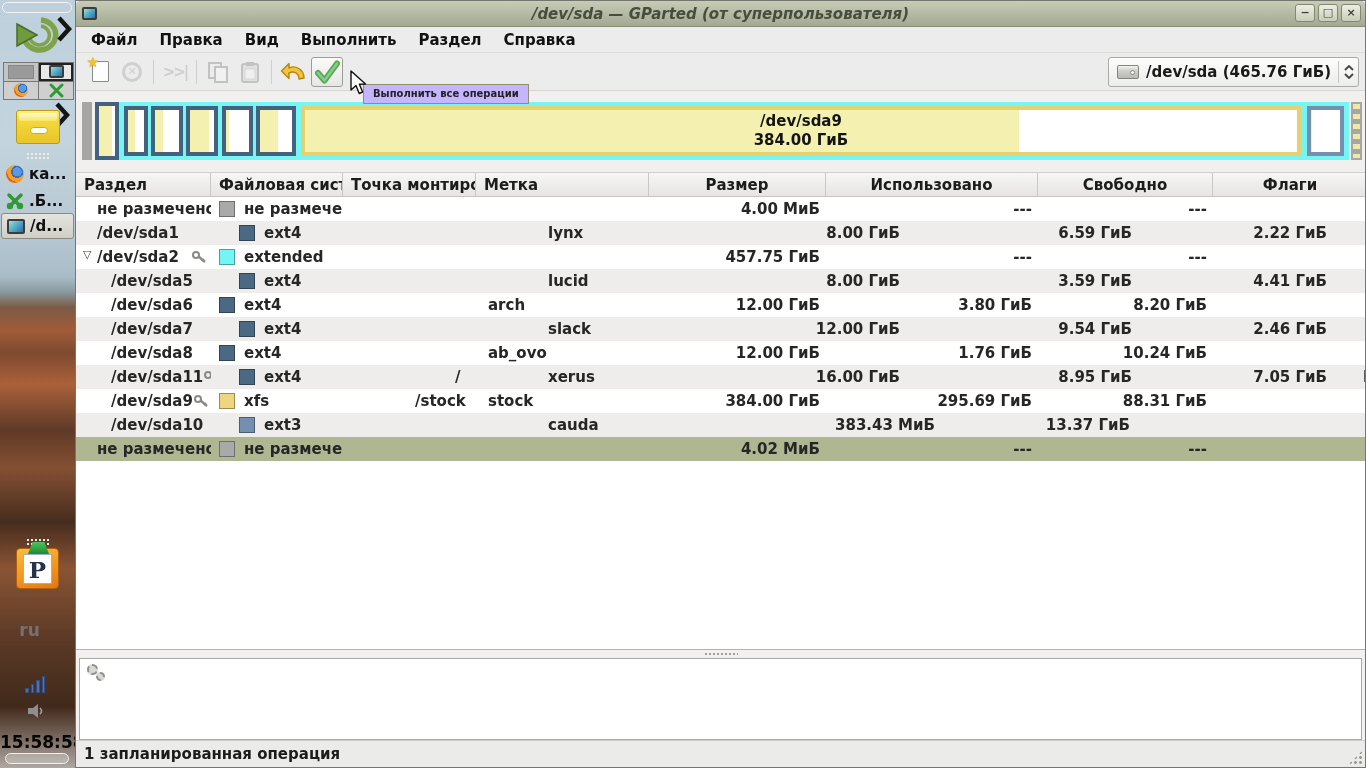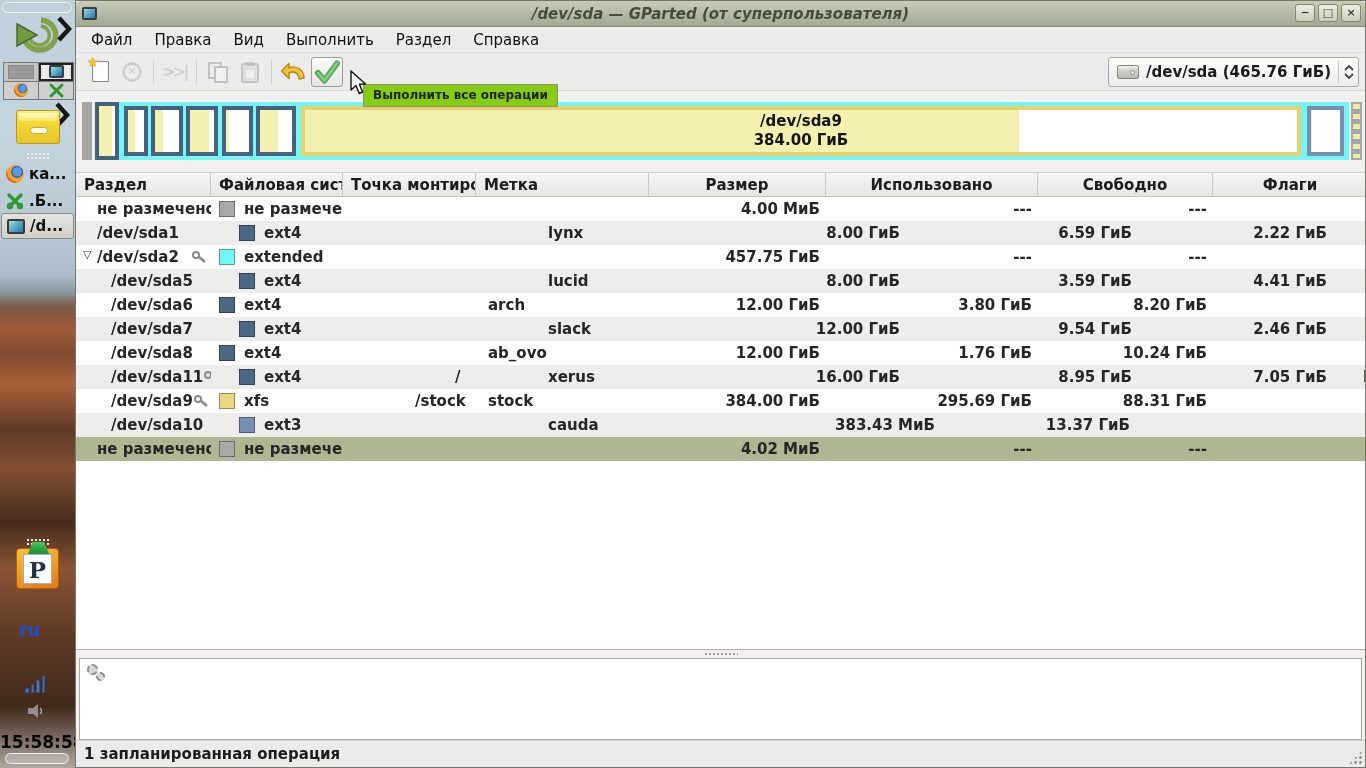--- a/index.html
+++ b/index.html
@@ -52,21 +52,21 @@
   .parcellite { position:absolute; left:16px; top:548px; width:43px; height:41px;
     background:linear-gradient(160deg,#f8c038 0%, #ef9422 60%, #e27714 100%);
     border:1px solid #b06010; border-radius:4px; }
   .parcellite .paper { position:absolute; inset:5px 6px 4px 6px; background:#fdfdfd;
     border:1px solid #9ab0d0; display:flex; align-items:center; justify-content:center;
     font-size:23px; font-weight:bold; color:#27324a; font-family:"DejaVu Serif", serif; }
   .parcellite .clip { position:absolute; left:11px; top:-7px; width:21px; height:12px;
     background:linear-gradient(180deg,#4cc45c,#1f8a34);
     clip-path:polygon(22% 0, 78% 0, 100% 100%, 0 100%); }
   .kb-layout { position:absolute; left:0; top:620px; width:59px; text-align:center;
-    font-size:17px; font-weight:bold; color:#1d4ed8; }
+    font-size:17px; font-weight:bold; color:#737373; }
   .signal { position:absolute; left:25px; top:675px; width:24px; height:18px; display:flex; align-items:flex-end; gap:2px; }
   .signal i { display:block; width:3.5px; background:#4a72b8; border:0.5px solid #2e4f88; }
   .clock { position:absolute; left:0; top:732px; width:75px; text-align:center;
     font-size:17px; font-weight:bold; color:#050505; }
   .panel-bottom-pill { position:absolute; left:5px; top:753px; width:64px; height:11px;
     border:1px solid #f0f0f0; border-radius:6px; background:rgba(255,255,255,.25); }
   .speaker { position:absolute; left:27px; top:703px; }
 
   
   .gwin { position:absolute; left:75px; top:0; width:1291px; height:768px;
@@ -79,21 +79,21 @@
   .titlebar .apptitle { position:absolute; left:0; right:0; text-align:center;
     font-size:15px; font-style:italic; font-weight:bold; color:#474d3c; }
   .titlebar .appicon { margin-left:6px; z-index:2; }
   .winbtns { position:absolute; right:4px; top:3px; display:flex; gap:3px; z-index:2; }
   .winbtn { width:20px; height:18px; border:1px solid #83886f; border-radius:3px;
     background:linear-gradient(180deg,#eceee4,#c9cdb9);
     font-size:11px; line-height:16px; text-align:center; color:#3c4132; font-weight:bold; }
 
   .menubar { height:26px; flex:none; background:#ececec; border-bottom:1px solid #dcdcdc;
     display:flex; align-items:center; padding-left:4px; }
-  .menuitem { font-size:15px; font-weight:normal; color:#111; padding:2px 11px; }
+  .menuitem { font-size:15px; font-weight:bold; color:#111; padding:2px 11px; }
 
   .toolbar { height:38px; flex:none; background:#ececec; border-bottom:1px solid #d6d6d4;
     display:flex; align-items:center; padding-left:8px; position:relative; }
   .tbtn { width:32px; height:30px; display:flex; align-items:center; justify-content:center; flex:none; }
   .tsep { width:1px; height:24px; background:#cfcfcd; margin:0 5px; flex:none; }
   .disabled { opacity:.5; filter:grayscale(1); }
   .apply-frame { border:1px solid #9c9c98; border-radius:3px;
     background:linear-gradient(180deg,#fbfbfa,#e6e6e3); margin-left:2px; }
   .newdoc { position:relative; width:17px; height:21px; background:#fdfdfd; border:1px solid #8a8a8a; border-radius:1px; }
   .newdoc .star { position:absolute; left:-6px; top:-8px; color:#f4c430; font-size:14px;
@@ -177,22 +177,22 @@
   .gears i.g2 { width:9px; height:9px; right:0; bottom:0; }
   .statusbar { height:27px; flex:none; background:#ebebe9; border-top:1px solid #cfcfcb;
     display:flex; align-items:center; padding-left:8px; position:relative;
     font-size:15px; font-weight:bold; color:#1c1c1c; }
   .resize-grip { position:absolute; right:2px; bottom:2px; width:15px; height:15px;
     background-image:radial-gradient(#97978f 1.3px, transparent 1.5px); background-size:5px 5px;
     clip-path:polygon(100% 0, 100% 100%, 0 100%); }
 
   
   .tooltip { position:absolute; left:363px; top:84px; z-index:40;
-    background:#84cc16; border:1px solid #90906a; padding:3px 9px 4px 9px;
-    font-size:12px; font-weight:bold; color:#222; white-space:nowrap; }
+    background:#c4b5fd; border:1px solid #90906a; padding:3px 9px 4px 9px;
+    font-size:10px; font-weight:bold; color:#222; white-space:nowrap; }
   .cursor { position:absolute; left:349px; top:70px; z-index:50; }
 </style>
 </head>
 <body>
 
 <div class="panel">
   <div class="panel-hide-btn"></div>
 
   <span class="swirl">
     <svg width="56" height="46" viewBox="0 0 56 46">

